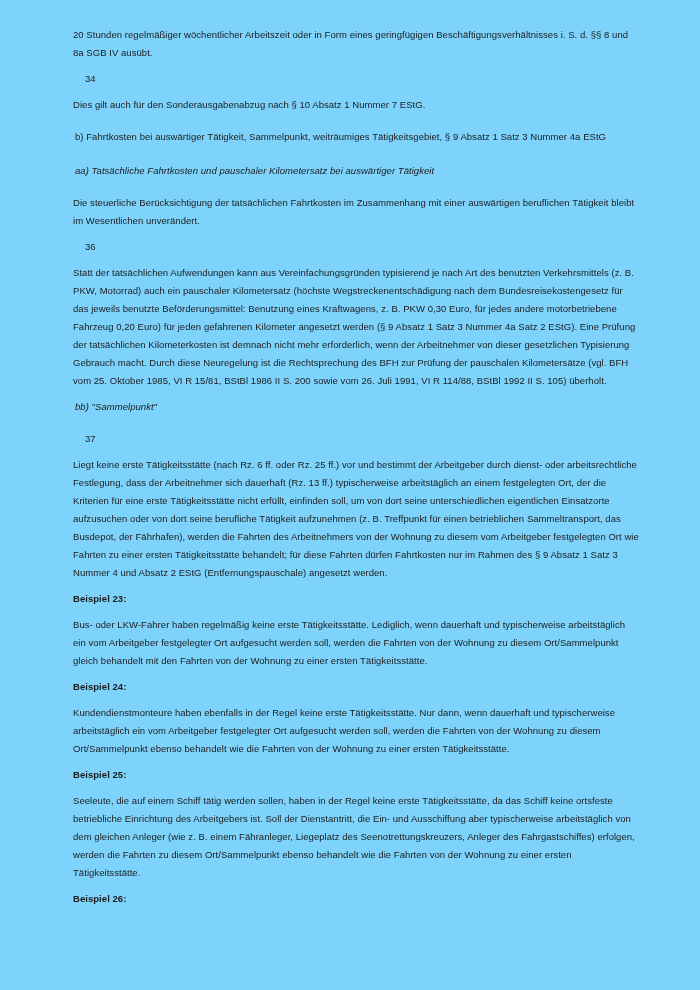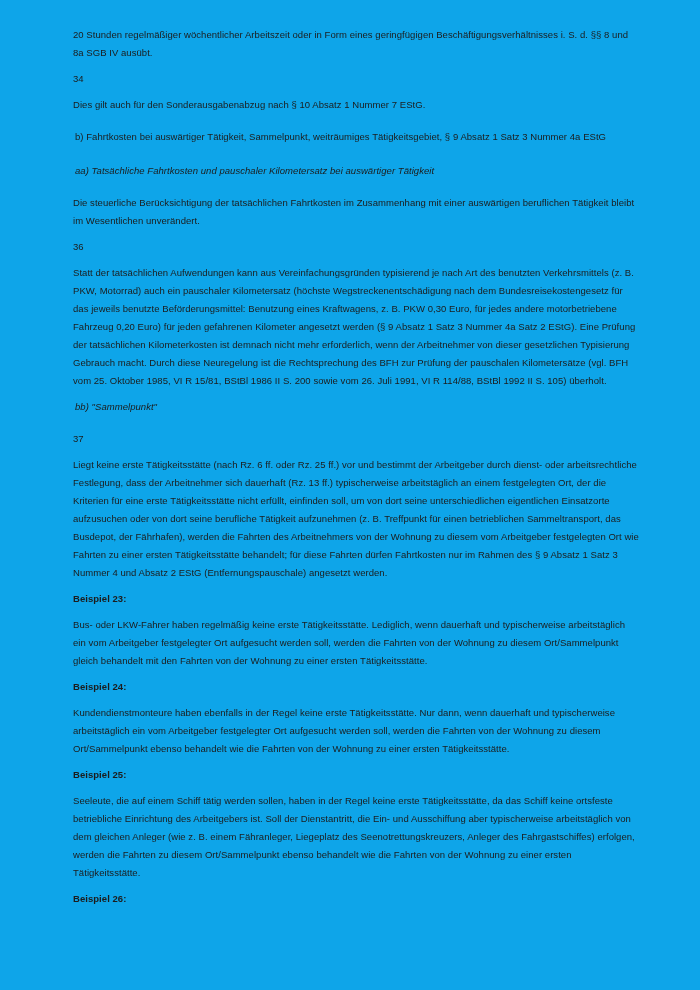--- a/index.html
+++ b/index.html
@@ -13,34 +13,34 @@
     overflow: hidden;
     font-family: "Liberation Sans", "DejaVu Sans", sans-serif;
     color: #1c1c1c;
     -webkit-font-smoothing: antialiased;
   }
   .page {
     box-sizing: border-box;
     width: 700px;
     height: 990px;
     padding: 26px 60px 16px 73px;
-    background: #0ea5e9;
+    background: #7dd3fc;
   }
   .blk {
     font-size: 9.5px;
     line-height: 18px;
     letter-spacing: 0.05px;
     margin: 0;
     white-space: normal;
   }
   .blk-body {
     margin: 0 0 8px 0;
   }
   .blk-number {
-    margin: 0 0 8px 0;
+    margin: 0 0 8px 12px;
   }
   .blk-example {
     margin: 2px 0 8px 0;
     font-weight: 700;
   }
   .blk-heading {
     margin: 6px 0 14px 2px;
     font-style: italic;
   }
   .blk-heading-italic {

